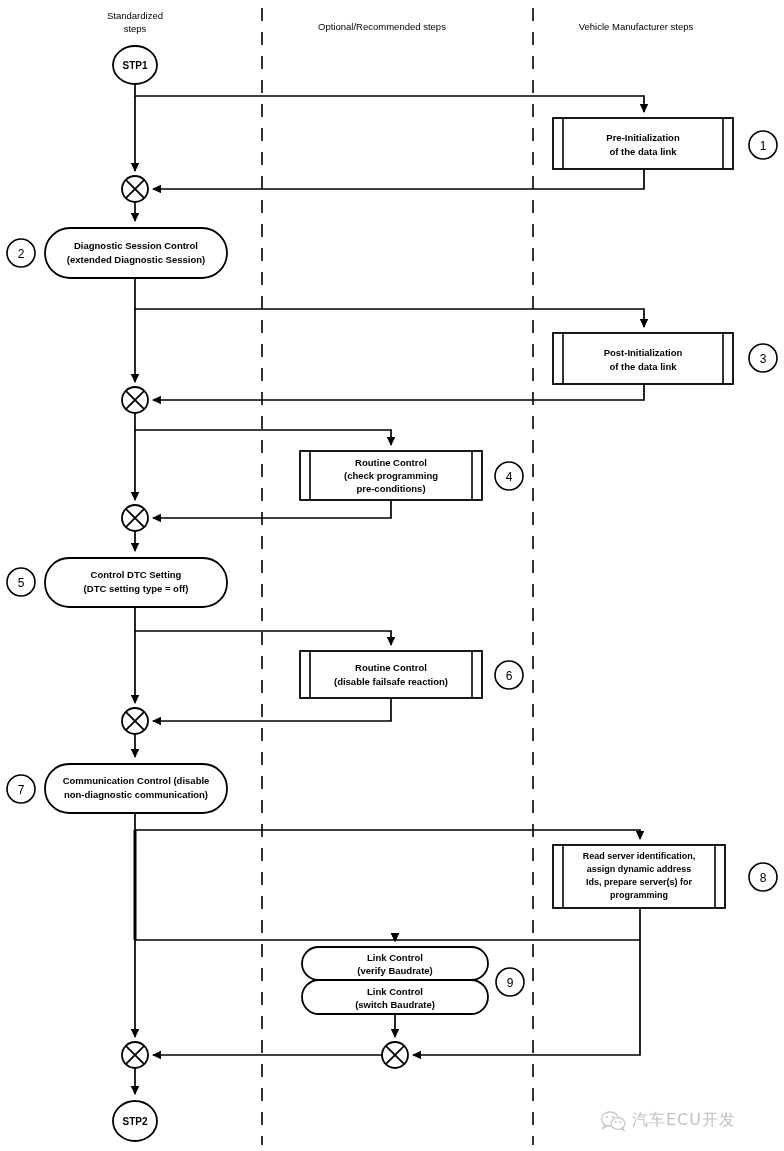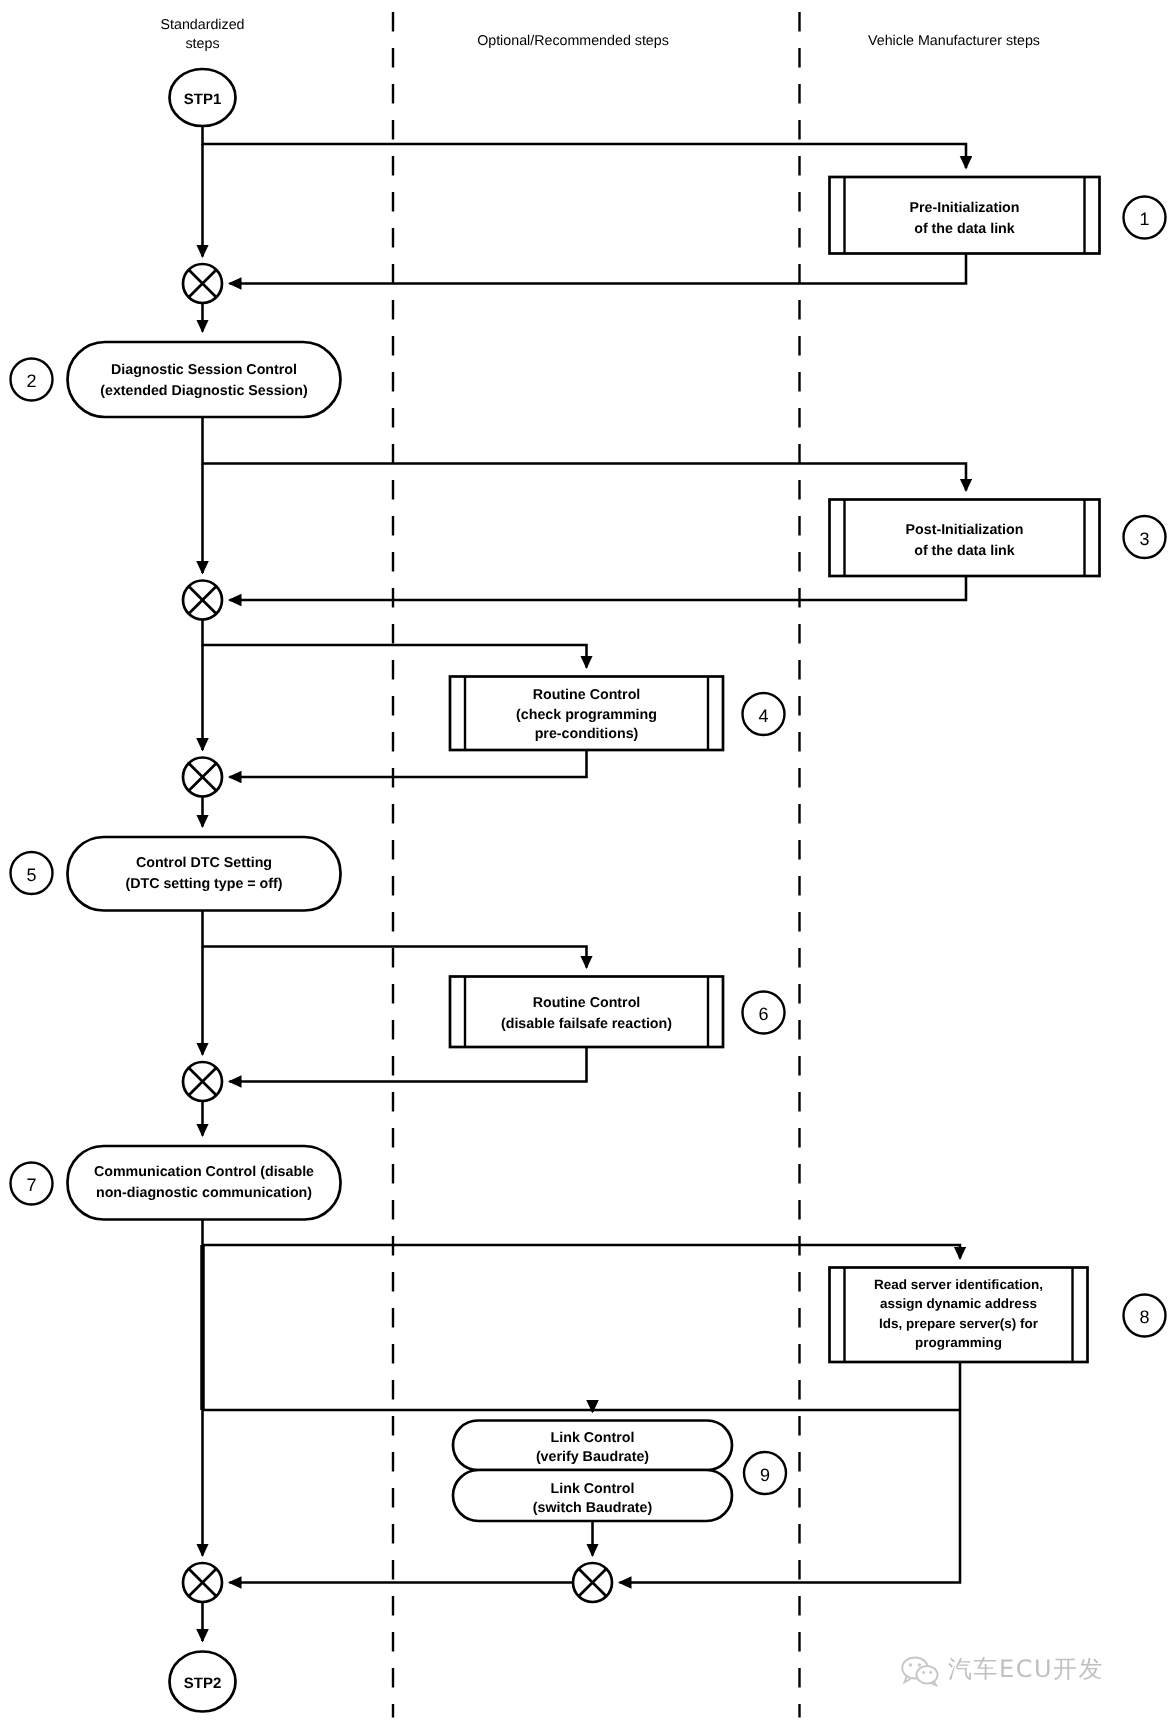--- a/index.html
+++ b/index.html
@@ -1,19 +1,19 @@
 <!DOCTYPE html>
 <html><head>
 <meta charset="utf-8">
 <style>
   html,body{margin:0;padding:0;background:#ffffff;}
   body{font-family:"Liberation Sans",sans-serif;}
   #page{position:relative;width:784px;height:1151px;background:#fff;overflow:hidden;}
   #diagram{position:absolute;left:0;top:0;width:784px;height:1151px;}
-  .watermark{position:absolute;left:600px;top:1103px;width:170px;height:34px;display:flex;align-items:flex-start;gap:6px;opacity:.55;}
+  .watermark{position:absolute;left:600px;top:1103px;width:170px;height:34px;display:flex;align-items:center;gap:6px;opacity:.55;}
   .wm-text{font-size:16px;color:#8d8d8d;letter-spacing:1px;font-family:"DejaVu Sans",sans-serif;}
   .wm-icon{width:26px;height:20px;position:relative;}
   svg text{font-family:"Liberation Sans",sans-serif;}
 </style>
 </head>
 <body>
 
 <div id="page">
 
   <svg id="diagram" viewBox="0 0 784 1151">

